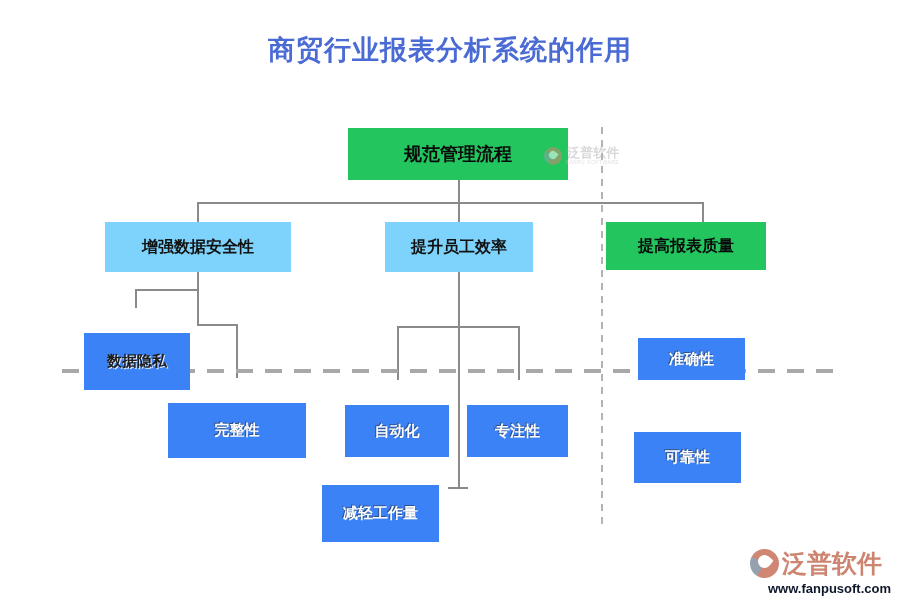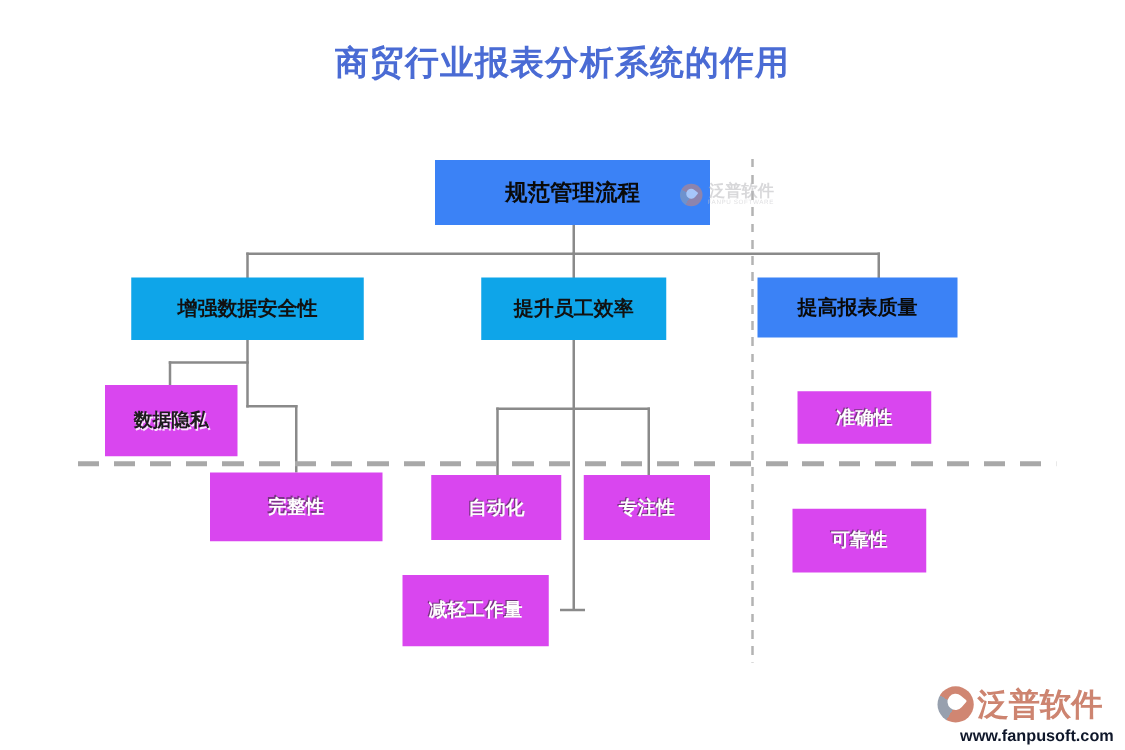--- a/index.html
+++ b/index.html
@@ -8,23 +8,23 @@
     font-family:"Liberation Sans","DejaVu Sans",sans-serif;
   }
   .title{
     position:absolute;left:0;top:32px;width:100%;text-align:center;
     font-size:27px;font-weight:bold;color:#4a6bd4;letter-spacing:1px;
   }
   .node{
     position:absolute;display:flex;align-items:center;justify-content:center;
     font-weight:bold;text-align:center;box-sizing:border-box;
   }
-  .blue{background:#3b82f6;color:#0a0a0a;font-family:Liberation Mono, monospace;}
-  .gray2{background:#0ea5e9;color:#111;}
-  .gray3{background:#d946ef;color:#fdfdfd;text-shadow:-1px -1px 0 rgba(40,40,40,.55);}
+  .blue{background:#22c55e;color:#0a0a0a;font-family:Liberation Mono, monospace;}
+  .gray2{background:#7dd3fc;color:#111;}
+  .gray3{background:#3b82f6;color:#fdfdfd;text-shadow:-1px -1px 0 rgba(40,40,40,.55);margin-top:25px;}
   .gray3.darktext{color:#1d1d1d;text-shadow:1px 1px 0 rgba(255,255,255,.85);}
   .lv1{font-size:18px;}
   .lv2{font-size:16px;}
   .lv3{font-size:15px;}
   .line{position:absolute;background:#8a8a8a;}
   .dash-h{
     position:absolute;left:62px;top:369px;width:783px;height:4px;
     background:repeating-linear-gradient(90deg,#a8a8a8 0 17px,transparent 17px 29px);
   }
   .dash-v{

